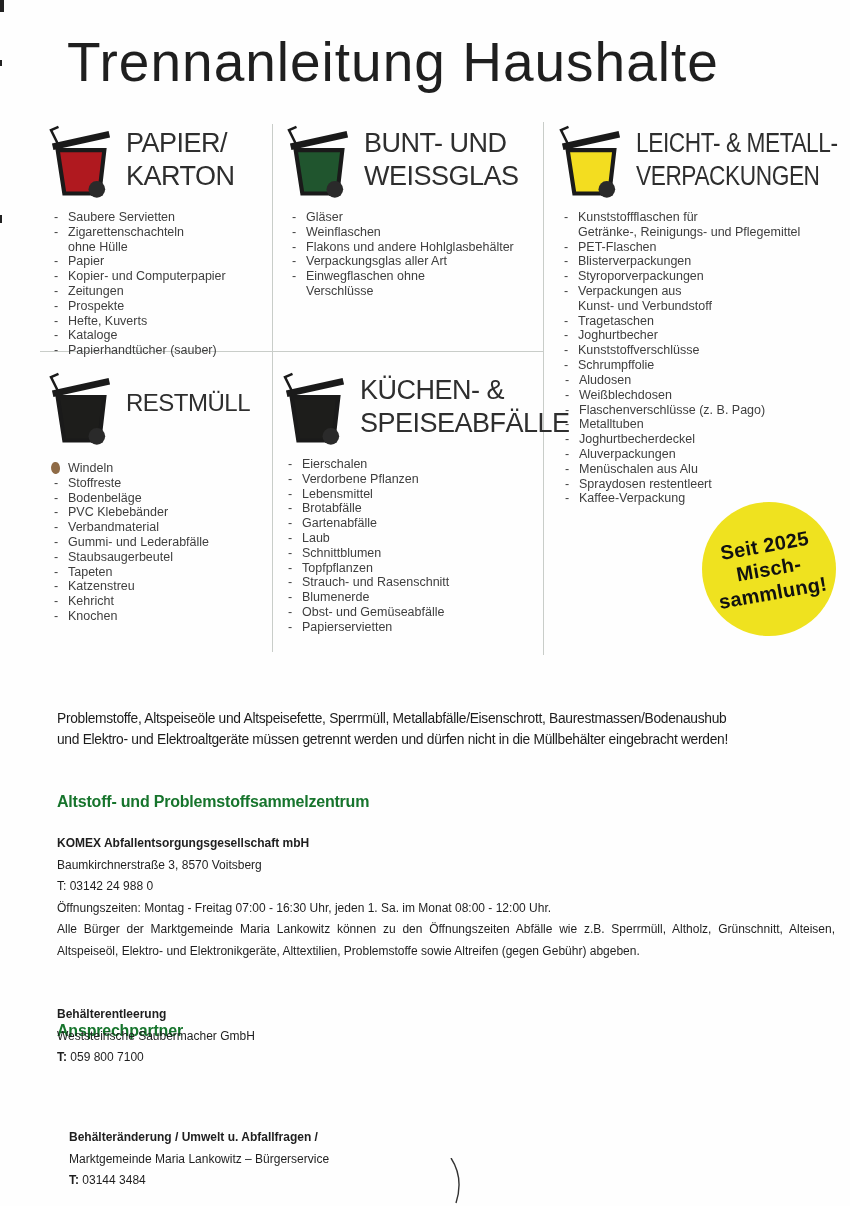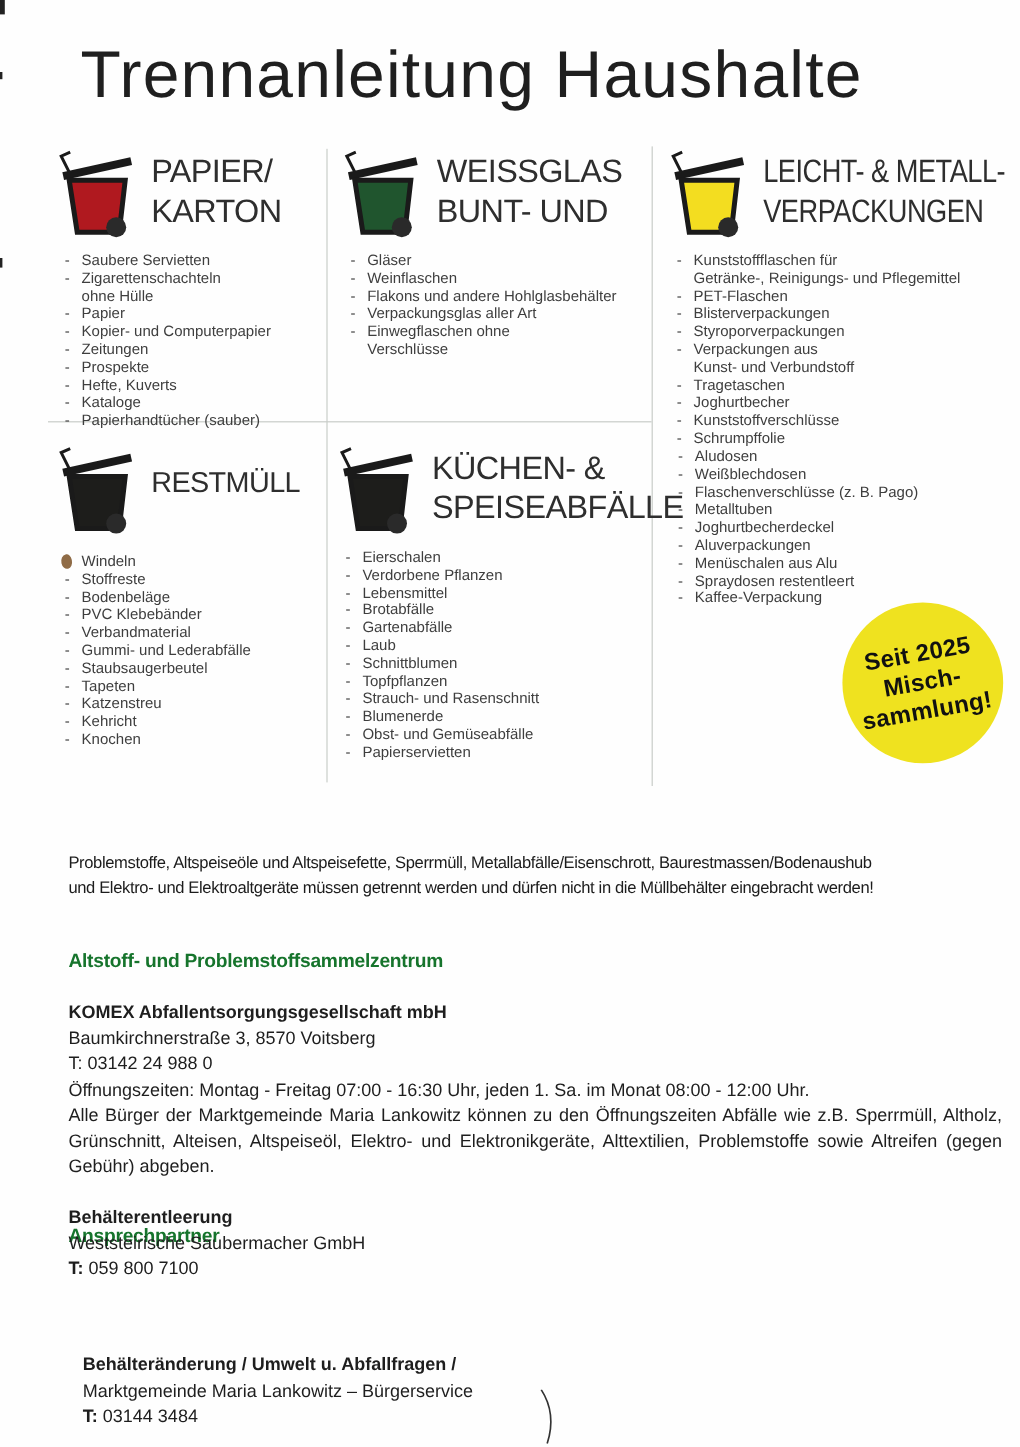--- a/index.html
+++ b/index.html
@@ -53,21 +53,21 @@
   .warning {
     position:absolute; left:57px; top:708px; width:760px;
     font-size:13.8px; line-height:21px; font-weight:normal; color:#1c1c1c;
     letter-spacing:-0.3px; white-space:nowrap;
   }
   
   .green-h {
     position:absolute; margin:0; font-size:16px; font-weight:600; letter-spacing:-0.2px;
   }
   
-  .block { position:absolute; font-size:15px; line-height:21.5px; color:#1e1e1e; }
+  .block { position:absolute; font-size:12px; line-height:21.5px; color:#1e1e1e; }
   .block .b { font-weight:bold; }
   .just { text-align:justify; }
   
   .speck { position:absolute; background:#222; }
   .arc { position:absolute; }
 </style>
 </head>
 <body>
 
 <div class="page">
@@ -147,22 +147,22 @@
 
   <section class="cat" style="left:284px; top:121px; width:252px;">
     <div class="cat-head">
       <svg class="bin" viewBox="0 0 84 90">
         <path d="M14,24 L6,8 L15,4" fill="none" stroke="#1a1a1a" stroke-width="3"></path>
         <path d="M8,28 L76,13" fill="none" stroke="#1a1a1a" stroke-width="8"></path>
         <polygon points="14,32 70,32 64,84 22,84" stroke="#1a1a1a" stroke-width="5" fill="#20552e"></polygon>
         <circle cx="61" cy="79" r="10" fill="#2a2a2a"></circle>
       </svg>
       <div class="cat-title">
+        <span>BUNT- UND</span>
         <span>WEISSGLAS</span>
-        <span>BUNT- UND</span>
       </div>
     </div>
     <div class="list">
 
         <div class="row">
           <span class="mk">-</span>
           <span class="tx">Gläser</span>
         </div>
 
         <div class="row">

